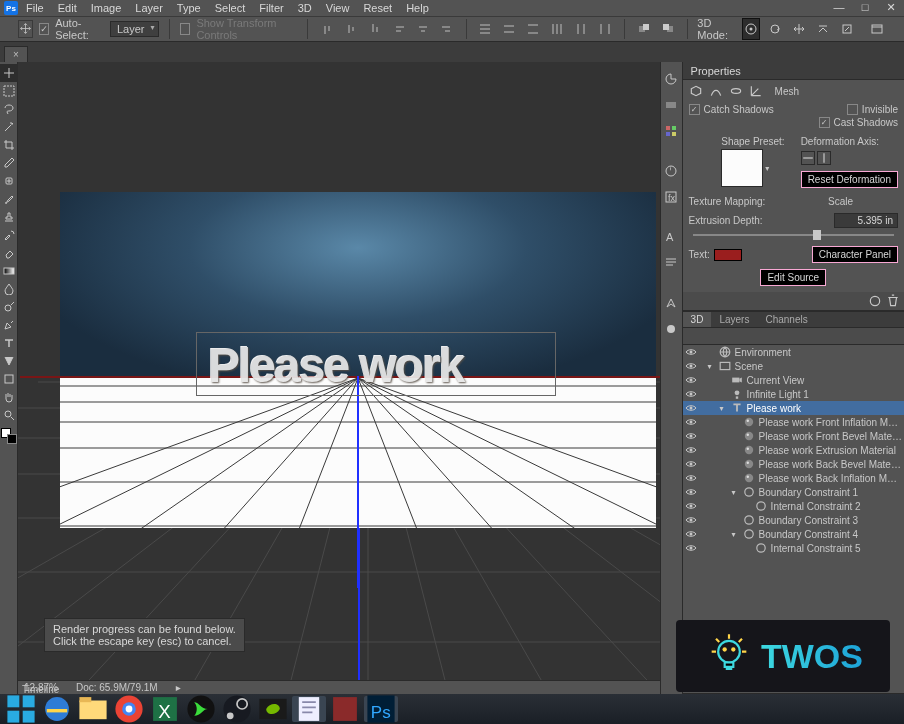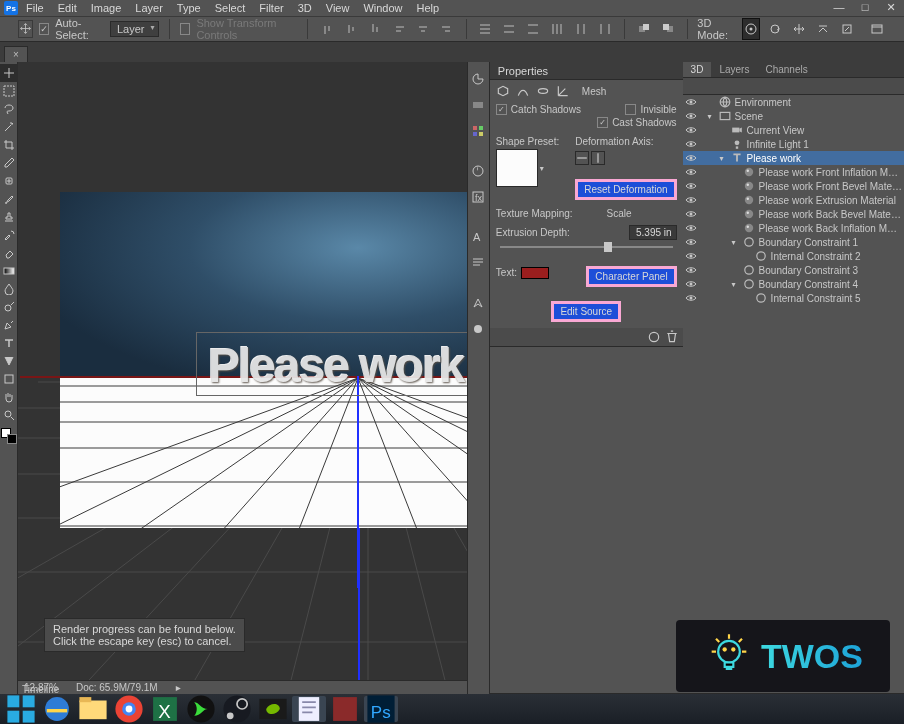--- a/index.html
+++ b/index.html
@@ -143,35 +143,35 @@
 }
 .timeline-label{
   position:absolute;left:2px;bottom:-14px;font-size:10px;color:#c8c8c8;
 }
 .dock{
   width: 22px;
   background:#535353;border-right:1px solid #2a2a2a;
   display:flex;flex-direction:column;align-items:center;gap:4px;padding:6px 0;
 }
 .rwrap{display:flex;height:100%;}
-.panels{flex:1;display:flex;flex-direction:row;}
+.panels{flex:1;display:flex;flex-direction:column;}
 .panel{border-bottom:1px solid #2a2a2a;}
 .panel-tab{
   height:18px;background:#3c3c3c;padding:2px 8px;font-size:11px;color:#d8d8d8;
   border-bottom:1px solid #2a2a2a;display:flex;align-items:center;
 }
 .panel-body{padding:4px 6px;font-size:10px;color:#c8c8c8;}
 .props-iconrow{display:flex;gap:6px;align-items:center;margin-bottom:6px;}
 .props-iconrow .pi{width:14px;height:14px;display:flex;align-items:center;justify-content:center;}
 .prop-row{display:flex;align-items:center;gap:4px;margin:2px 0;font-size:10px;justify-content:flex-end;}
 .ck{width:11px;height:11px;border:1px solid #888;display:inline-flex;align-items:center;justify-content:center;font-size:8px;}
 .ck.on::after{content:"✓";}
 .shape-preview{width:42px;height:38px;background:#fcfcfc;border:1px solid #2a2a2a;}
-.btn{background:#1d4ed8;border:3px solid #f9a8d4;padding:2px 6px;font-size:10px;color:#d8d8d8;display:inline-flex;align-items:center;cursor:default;margin-top:8px;}
-.numfield{background:#3a3a3a;border:1px solid #2a2a2a;padding:1px 4px;color:#d8d8d8;font-size:10px;width:48px;text-align:right;}
+.btn{background:#000000;border:1px solid #f9a8d4;padding:2px 6px;font-size:10px;color:#d8d8d8;display:inline-flex;align-items:center;cursor:default;}
+.numfield{background:#3a3a3a;border:1px solid #2a2a2a;padding:1px 4px;color:#d8d8d8;font-size:10px;width:64px;text-align:right;}
 .slider-track{height:2px;background:#888;position:relative;margin:6px 4px;}
 .slider-thumb{position:absolute;top:-4px;width:8px;height:10px;background:#c8c8c8;}
 .colorswatch{width:28px;height:12px;background:#9a1e1e;border:1px solid #000;}
 .sm-iconbar{display:flex;justify-content:flex-end;gap:4px;padding:2px 4px;background:#4b4b4b;border-bottom:1px solid #2a2a2a;}
 .sm-iconbar .sm{width:14px;height:14px;}
 
 .tabsrow{display:flex;background:#3c3c3c;border-bottom:1px solid #2a2a2a;}
 .tabsrow .t{padding:2px 8px;font-size:10px;color:#aaa;cursor:default;}
 .tabsrow .t.active{background:#535353;color:#d8d8d8;}
 .filterbar{display:flex;justify-content:flex-end;gap:4px;padding:2px 4px;background:#4b4b4b;border-bottom:1px solid #2a2a2a;}
@@ -212,21 +212,21 @@
   <span class="ps-icon">Ps</span>
   <span class="menu-item">File</span>
   <span class="menu-item">Edit</span>
   <span class="menu-item">Image</span>
   <span class="menu-item">Layer</span>
   <span class="menu-item">Type</span>
   <span class="menu-item">Select</span>
   <span class="menu-item">Filter</span>
   <span class="menu-item">3D</span>
   <span class="menu-item">View</span>
-  <span class="menu-item">Window</span>
+  <span class="menu-item">Reset</span>
   <span class="menu-item">Help</span>
   <div class="winbtns">
     <span class="winbtn">—</span>
     <span class="winbtn">□</span>
     <span class="winbtn">✕</span>
   </div>
 </div>
 
 <div class="options-bar">
   <span class="tool-icon">

